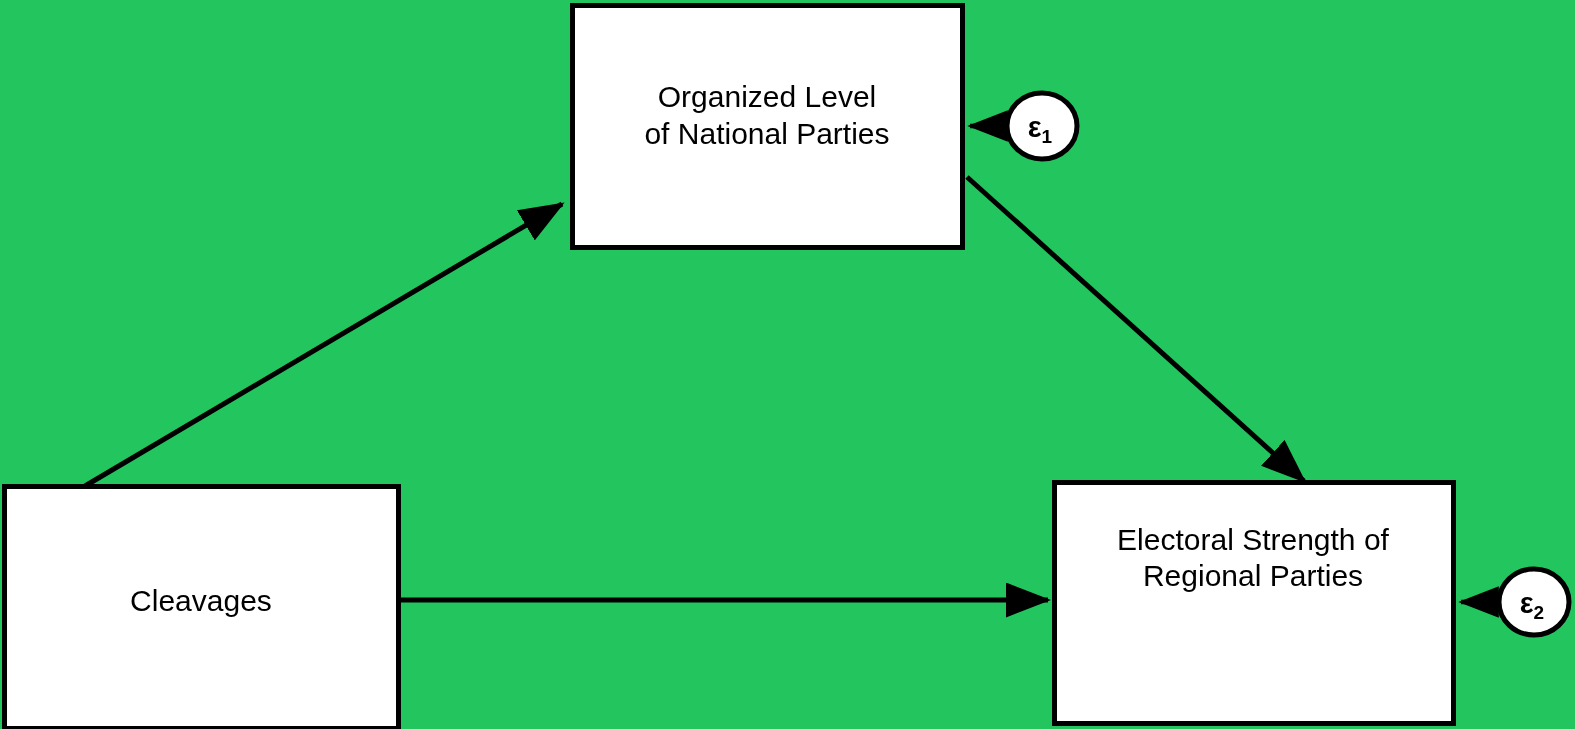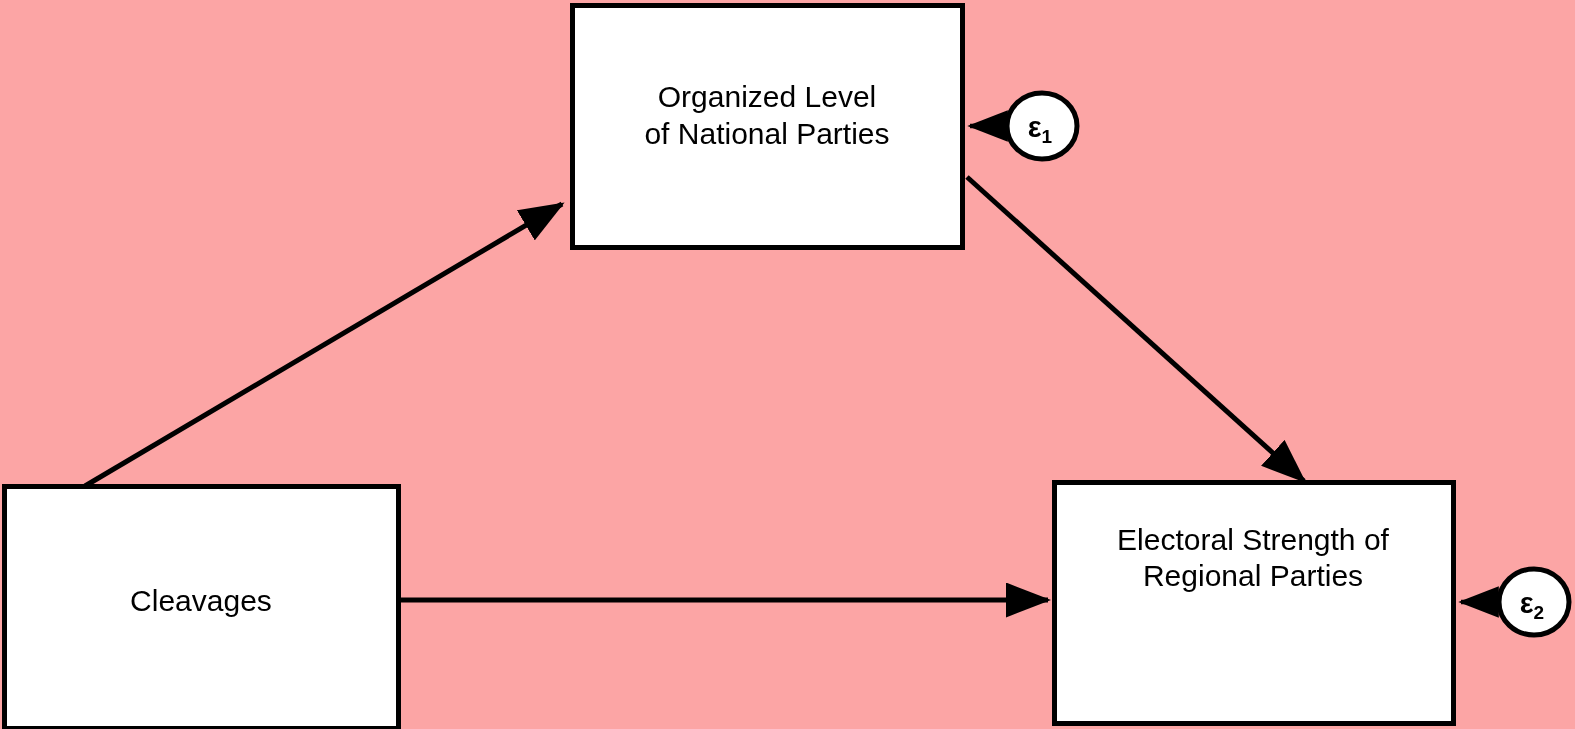--- a/index.html
+++ b/index.html
@@ -9,21 +9,21 @@
     background: #ffffff;
   }
   body {
     font-family: "Liberation Sans", sans-serif;
     -webkit-font-smoothing: antialiased;
   }
   #diagram-root {
     position: relative;
     width: 1575px;
     height: 729px;
-    background: #fca5a5;
+    background: #22c55e;
     overflow: hidden;
   }
   #diagram-svg {
     position: absolute;
     top: 0;
     left: 0;
     width: 1575px;
     height: 729px;
     display: block;
   }

